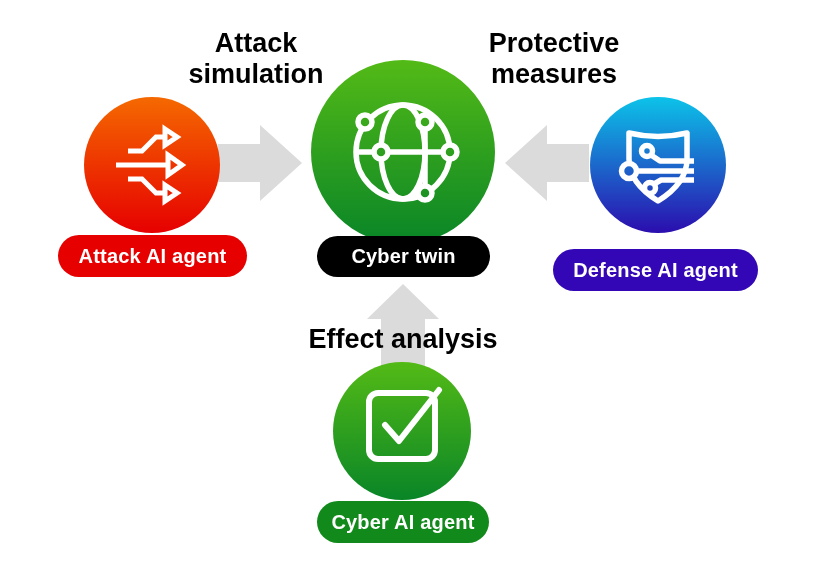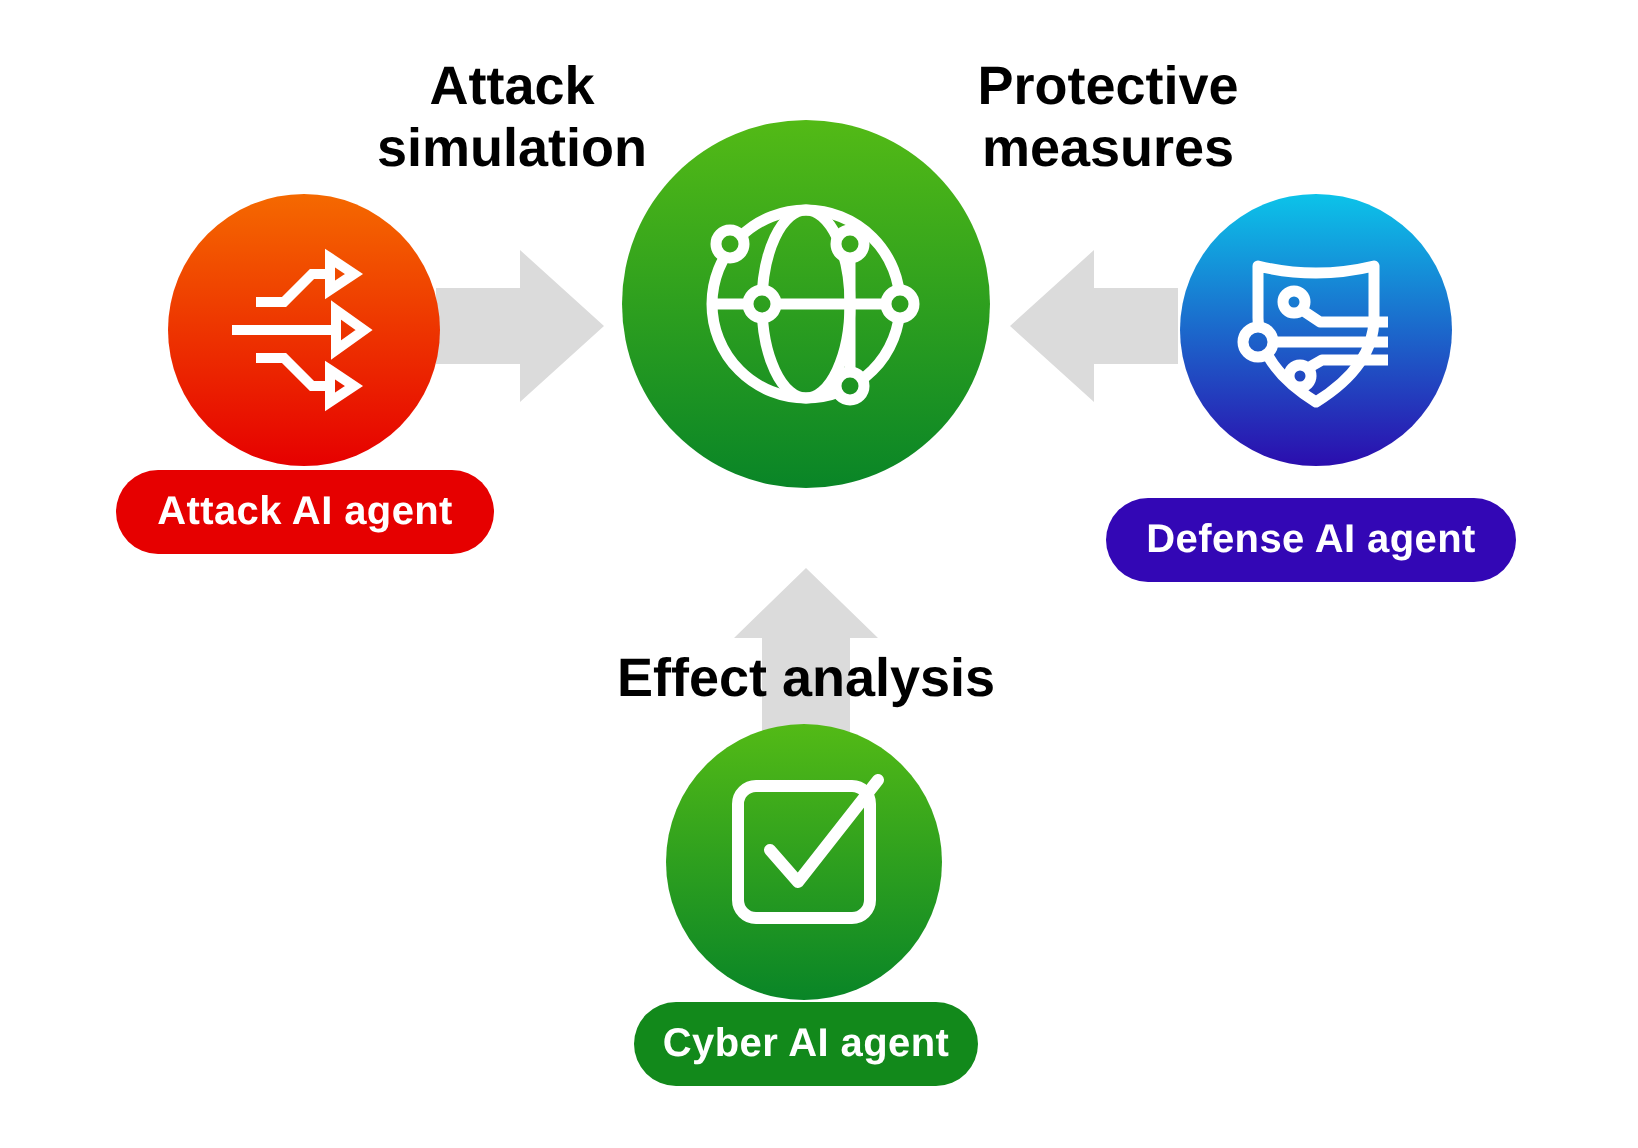--- a/index.html
+++ b/index.html
@@ -96,20 +96,23 @@
         <ellipse cx="92" cy="92" rx="22" ry="47"></ellipse>
         <line x1="45" y1="92" x2="139" y2="92"></line>
         <line x1="114" y1="62" x2="114" y2="133"></line>
         <circle cx="54" cy="62" r="7" fill="url(#g-cyber)"></circle>
         <circle cx="114" cy="62" r="7" fill="url(#g-cyber)"></circle>
         <circle cx="70" cy="92" r="7" fill="url(#g-cyber)"></circle>
         <circle cx="139" cy="92" r="7" fill="url(#g-cyber)"></circle>
         <circle cx="114" cy="133" r="7" fill="url(#g-cyber)"></circle>
       </g>
     </svg>
+    <div class="pill" style="left:6px;top:176px;width:173px;height:41px;">
+      <span>Cyber twin</span>
+    </div>
   </div>
 
   <div class="agent" style="left: 590px; top: 97px; --g-top: #0cc3e9; --g-bottom: #2b0dae; --pill: #3307b5; color: rgb(255, 255, 255);">
     <svg width="136" height="136" viewBox="0 0 136 136">
       <defs>
         <linearGradient id="g-defense" gradientUnits="userSpaceOnUse" x1="0" y1="0" x2="0" y2="136">
           <stop offset="0" style="stop-color:var(--g-top,#0cc3e9)"></stop>
           <stop offset="1" style="stop-color:var(--g-bottom,#2b0dae)"></stop>
         </linearGradient>
       </defs>

